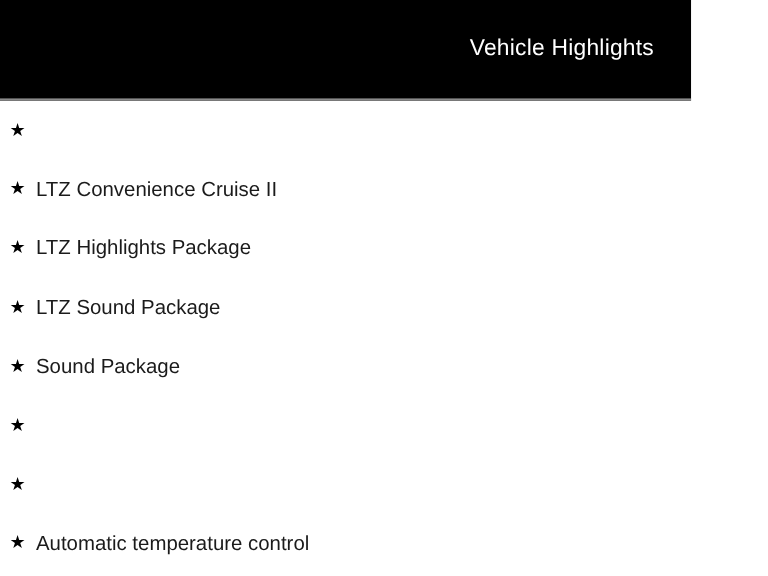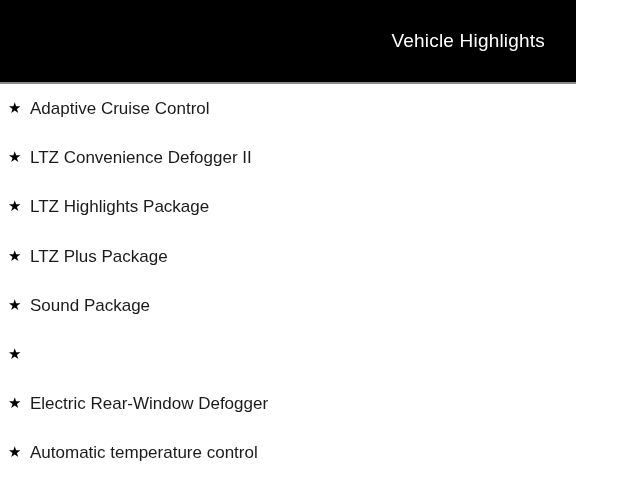--- a/index.html
+++ b/index.html
@@ -66,44 +66,42 @@
 
 <div class="slide">
 
   <div class="header">
     <span class="header-title">Vehicle Highlights</span>
   </div>
 
   <ul class="highlight-list">
     <li class="highlight-item">
       <span class="star">★</span>
-      <span class="item-label">Adaptive Cruise Control</span>
     </li>
     <li class="highlight-item">
       <span class="star">★</span>
-      <span class="item-label">LTZ Convenience Defogger II</span>
+      <span class="item-label">LTZ Convenience Cruise II</span>
     </li>
     <li class="highlight-item">
       <span class="star">★</span>
       <span class="item-label">LTZ Highlights Package</span>
     </li>
     <li class="highlight-item">
       <span class="star">★</span>
-      <span class="item-label">LTZ Plus Package</span>
+      <span class="item-label">LTZ Sound Package</span>
     </li>
     <li class="highlight-item">
       <span class="star">★</span>
       <span class="item-label">Sound Package</span>
     </li>
     <li class="highlight-item">
       <span class="star">★</span>
     </li>
     <li class="highlight-item">
       <span class="star">★</span>
-      <span class="item-label">Electric Rear-Window Defogger</span>
     </li>
     <li class="highlight-item">
       <span class="star">★</span>
       <span class="item-label">Automatic temperature control</span>
     </li>
   </ul>
 
 </div>
 
 </body></html>

